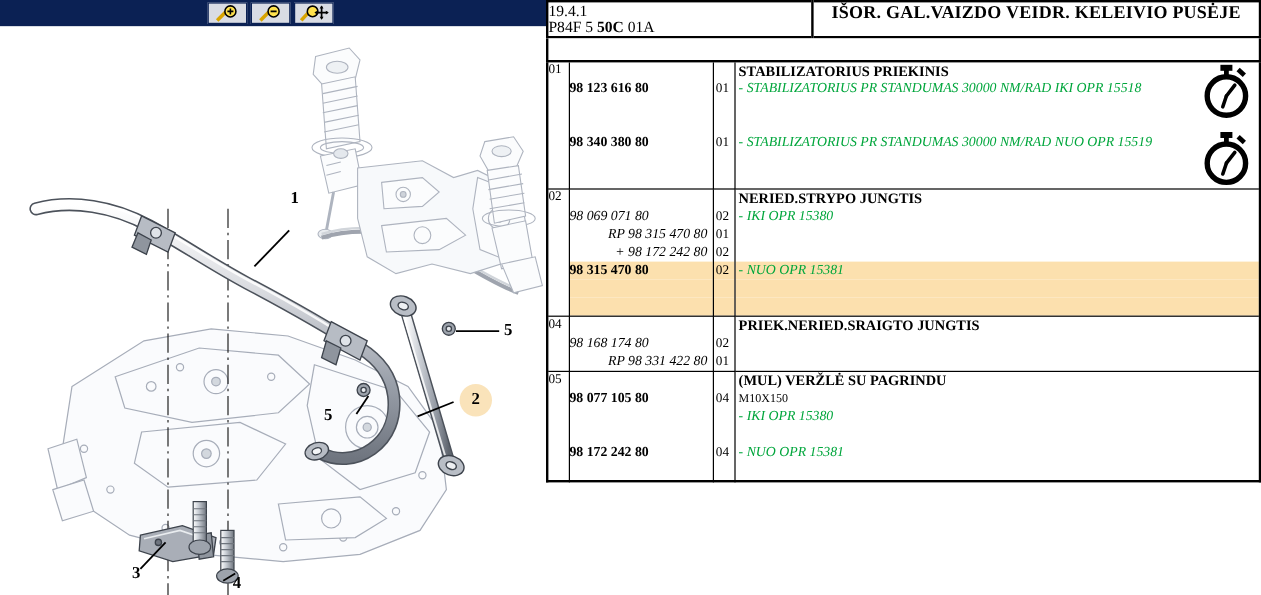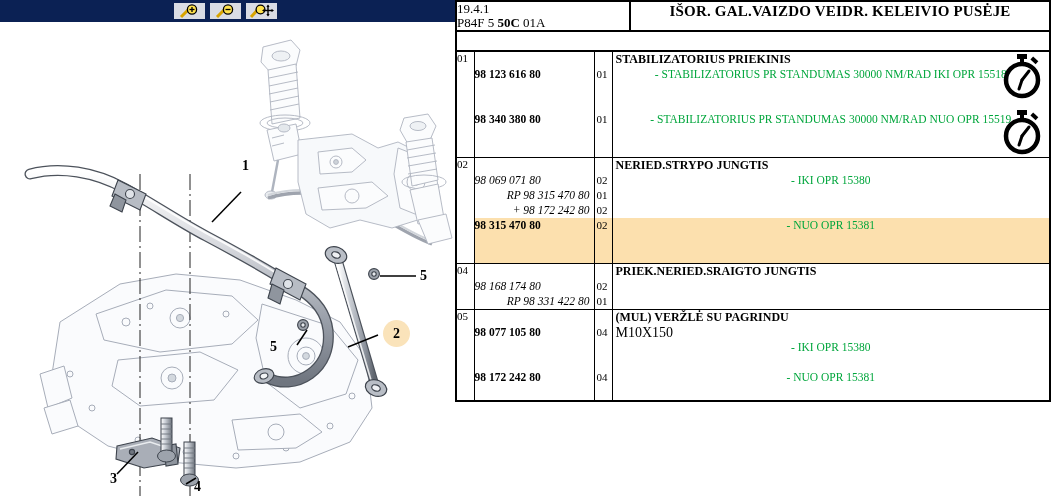--- a/index.html
+++ b/index.html
@@ -79,21 +79,21 @@
     width: 596px;
     font-family: "Liberation Serif", serif;
     font-size: 12px;
     color: #000;
   }
   table.cat td { vertical-align: top; padding: 0; }
 
   
   #hdr { width: 596px; border: 2px solid #000; border-bottom: 2px solid #000; }
   #hdr td { border: none; }
-  .hdr-left { width: 174px; border-right: 2px solid #000 !important; padding: 1px 3px 2px 4px; }
+  .hdr-left { width: 221px; border-right: 2px solid #000 !important; padding: 1px 3px 2px 4px; }
   .hdr-right { padding: 2px 4px; text-align: center; }
   .hdr-line1 { font-size: 13px; line-height: 14px; }
   .hdr-line2 { font-size: 13px; line-height: 14px; }
   .hdr-line2 b { font-weight: bold; }
   .hdr-title {
     font-weight: bold; font-size: 15px;
     letter-spacing: 0.2px; line-height: 18px;
     white-space: nowrap;
   }
 
@@ -126,22 +126,22 @@
   }
   .pn-line  { padding: 0 4px 0 0; }
   .qty-line { padding: 0 2px; font-size: 11px; text-align: left; }
   .desc-line{ padding: 0 3px; }
 
   .pn-bold   { font-weight: bold; }
   .pn-italic { font-style: italic; text-align: right; }
   .pn-italic-l { font-style: italic; text-align: left; }
 
   .d-title { font-weight: bold; font-size: 12px; }
-  .d-green { color: #00a63c; font-size: 11.5px; text-align: center; }
-  .d-plain { font-size: 14px; }
+  .d-green { color: #00a63c; font-style: italic; font-size: 11.5px; }
+  .d-plain { font-size: 10px; }
   .d-blank { }
 
   .hl { background: #fce0ae; }
 
   
   #icon-col {
     position: absolute;
     right: 3px; top: 0;
     width: 52px;
     display: flex; flex-direction: column; align-items: center;

